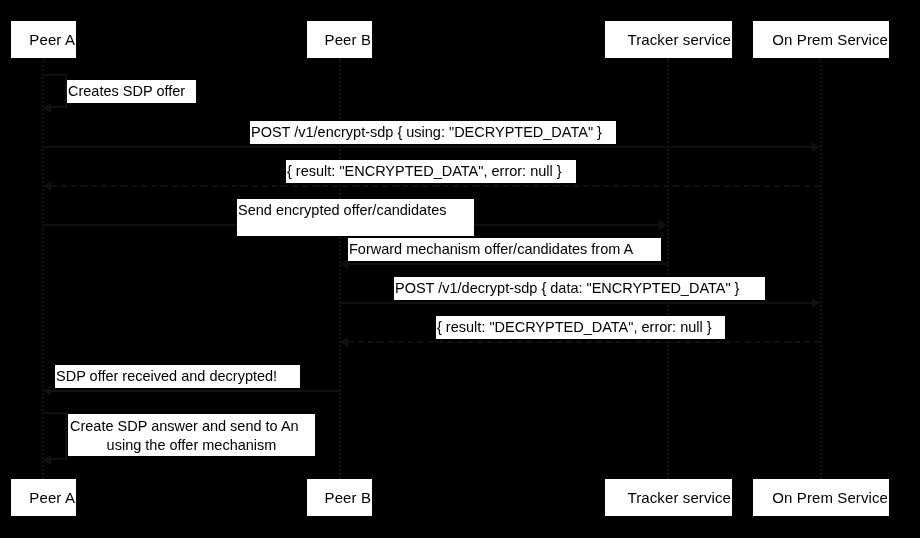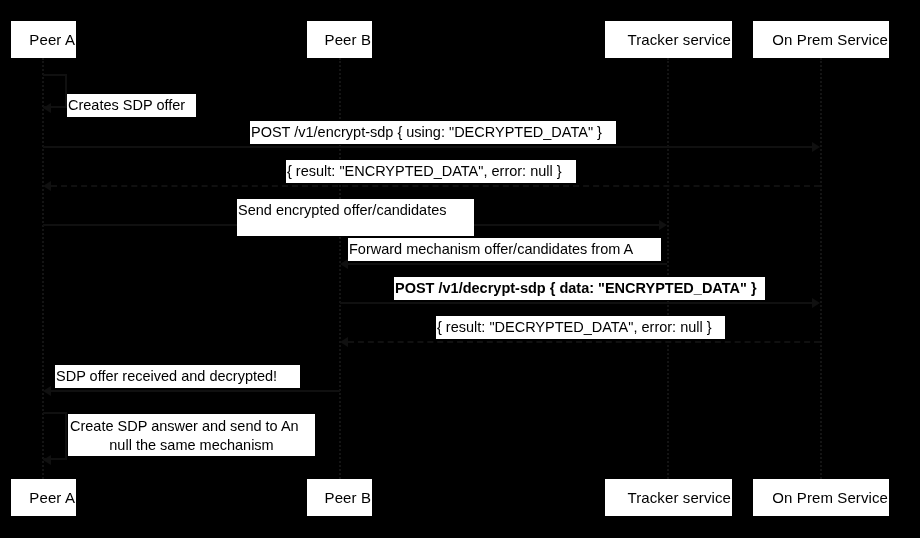--- a/index.html
+++ b/index.html
@@ -134,39 +134,39 @@
   <div class="participant" style="left:307px; top:21px; width:65px; height:37px;">
     <span>Peer B</span>
   </div>
   <div class="participant" style="left:605px; top:21px; width:127px; height:37px;">
     <span>Tracker service</span>
   </div>
   <div class="participant" style="left:753px; top:21px; width:136px; height:37px;">
     <span>On Prem Service</span>
   </div>
 
-  <div class="msg-label" style="left:67px; top:94px; width:129px; height:23px;">Creates SDP offer</div>
+  <div class="msg-label" style="left:67px; top:80px; width:129px; height:23px;">Creates SDP offer</div>
 
   <div class="msg-label" style="left:250px; top:121px; width:366px; height:23px;">POST /v1/encrypt-sdp { using: "DECRYPTED_DATA" }</div>
 
   <div class="msg-label" style="left:286px; top:160px; width:290px; height:23px;">{ result: "ENCRYPTED_DATA", error: null }</div>
 
   <div class="msg-label" style="left:237px; top:199px; width:237px; height:37px;">Send encrypted offer/candidates</div>
 
   <div class="msg-label" style="left:348px; top:238px; width:313px; height:23px;">Forward mechanism offer/candidates from A</div>
 
-  <div class="msg-label" style="left:394px; top:277px; width:371px; height:23px;font-weight:bold;">POST /v1/decrypt-sdp { data: "ENCRYPTED_DATA" }</div>
+  <div class="msg-label" style="left:394px; top:277px; width:371px; height:23px;">POST /v1/decrypt-sdp { data: "ENCRYPTED_DATA" }</div>
 
   <div class="msg-label" style="left:436px; top:316px; width:289px; height:23px;">{ result: "DECRYPTED_DATA", error: null }</div>
 
   <div class="msg-label" style="left:55px; top:365px; width:245px; height:23px;">SDP offer received and decrypted!</div>
 
   <div class="msg-label twoline" style="left:68px; top:414px; width:247px; height:42px;">
     <span class="l1">Create SDP answer and send to An</span>
-    <span class="l2">null the same mechanism</span>
+    <span class="l2">using the offer mechanism</span>
   </div>
 
   <div class="participant" style="left:11px; top:479px; width:65px; height:37px;">
     <span>Peer A</span>
   </div>
   <div class="participant" style="left:307px; top:479px; width:65px; height:37px;">
     <span>Peer B</span>
   </div>
   <div class="participant" style="left:605px; top:479px; width:127px; height:37px;">
     <span>Tracker service</span>

